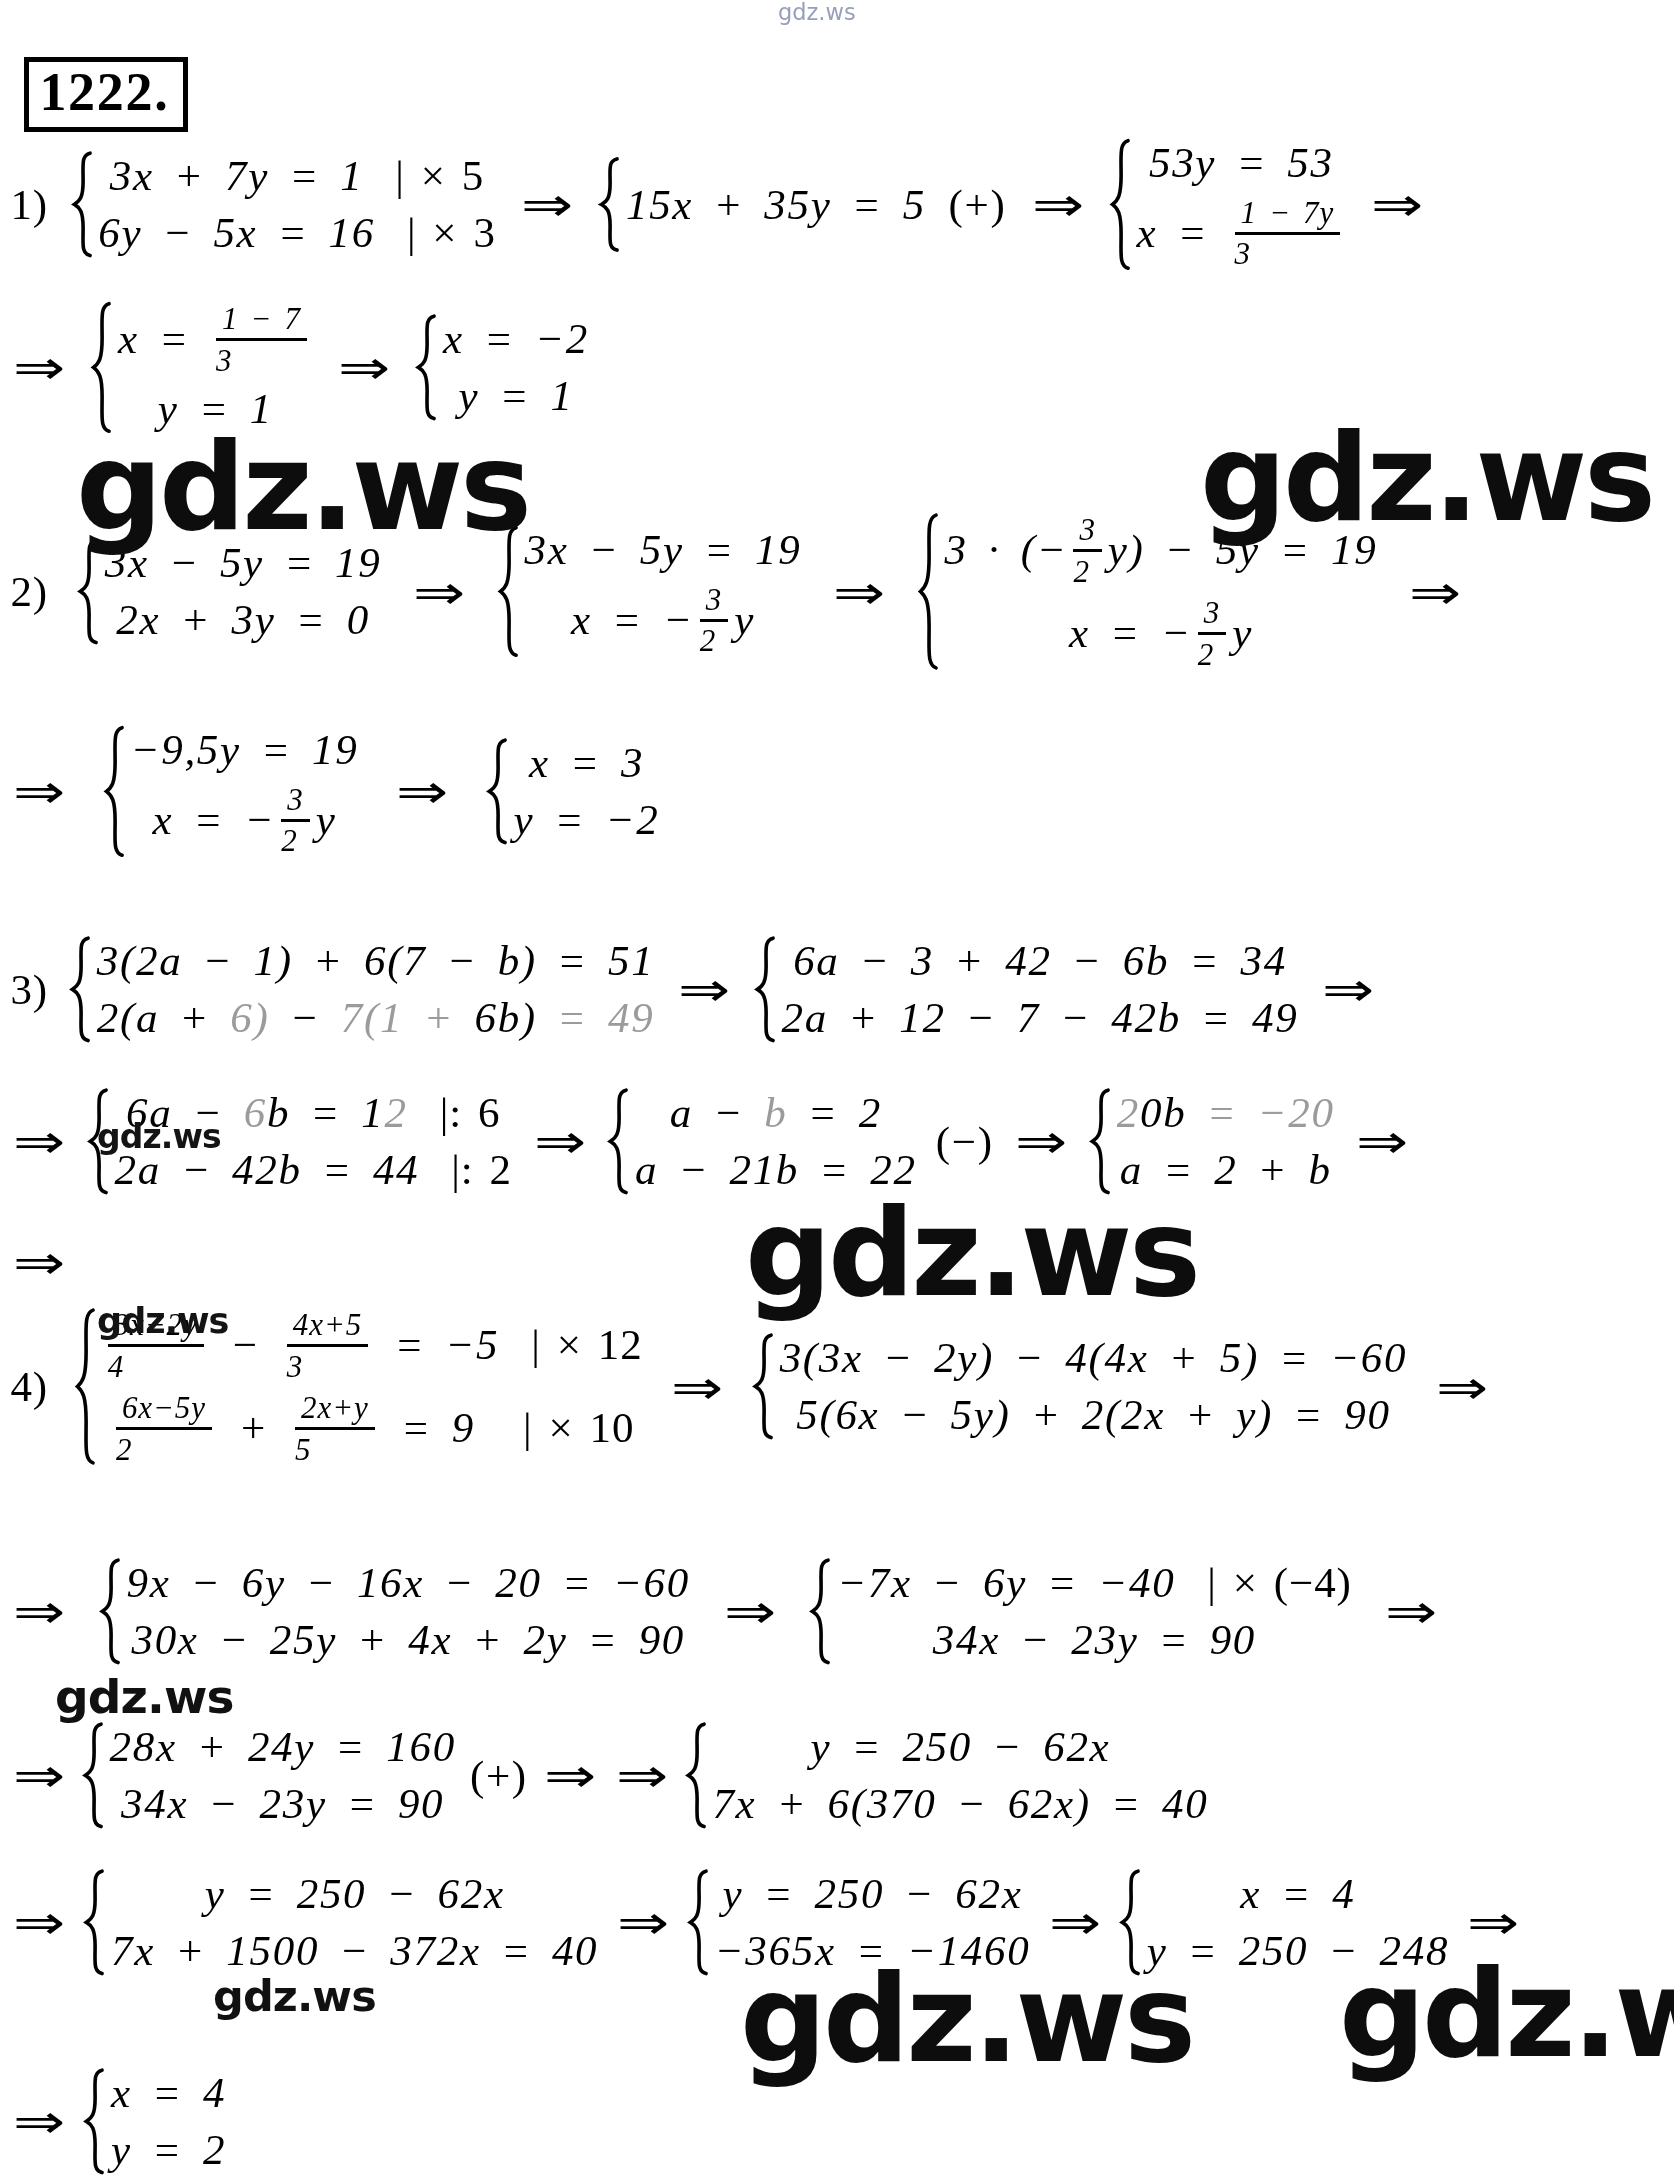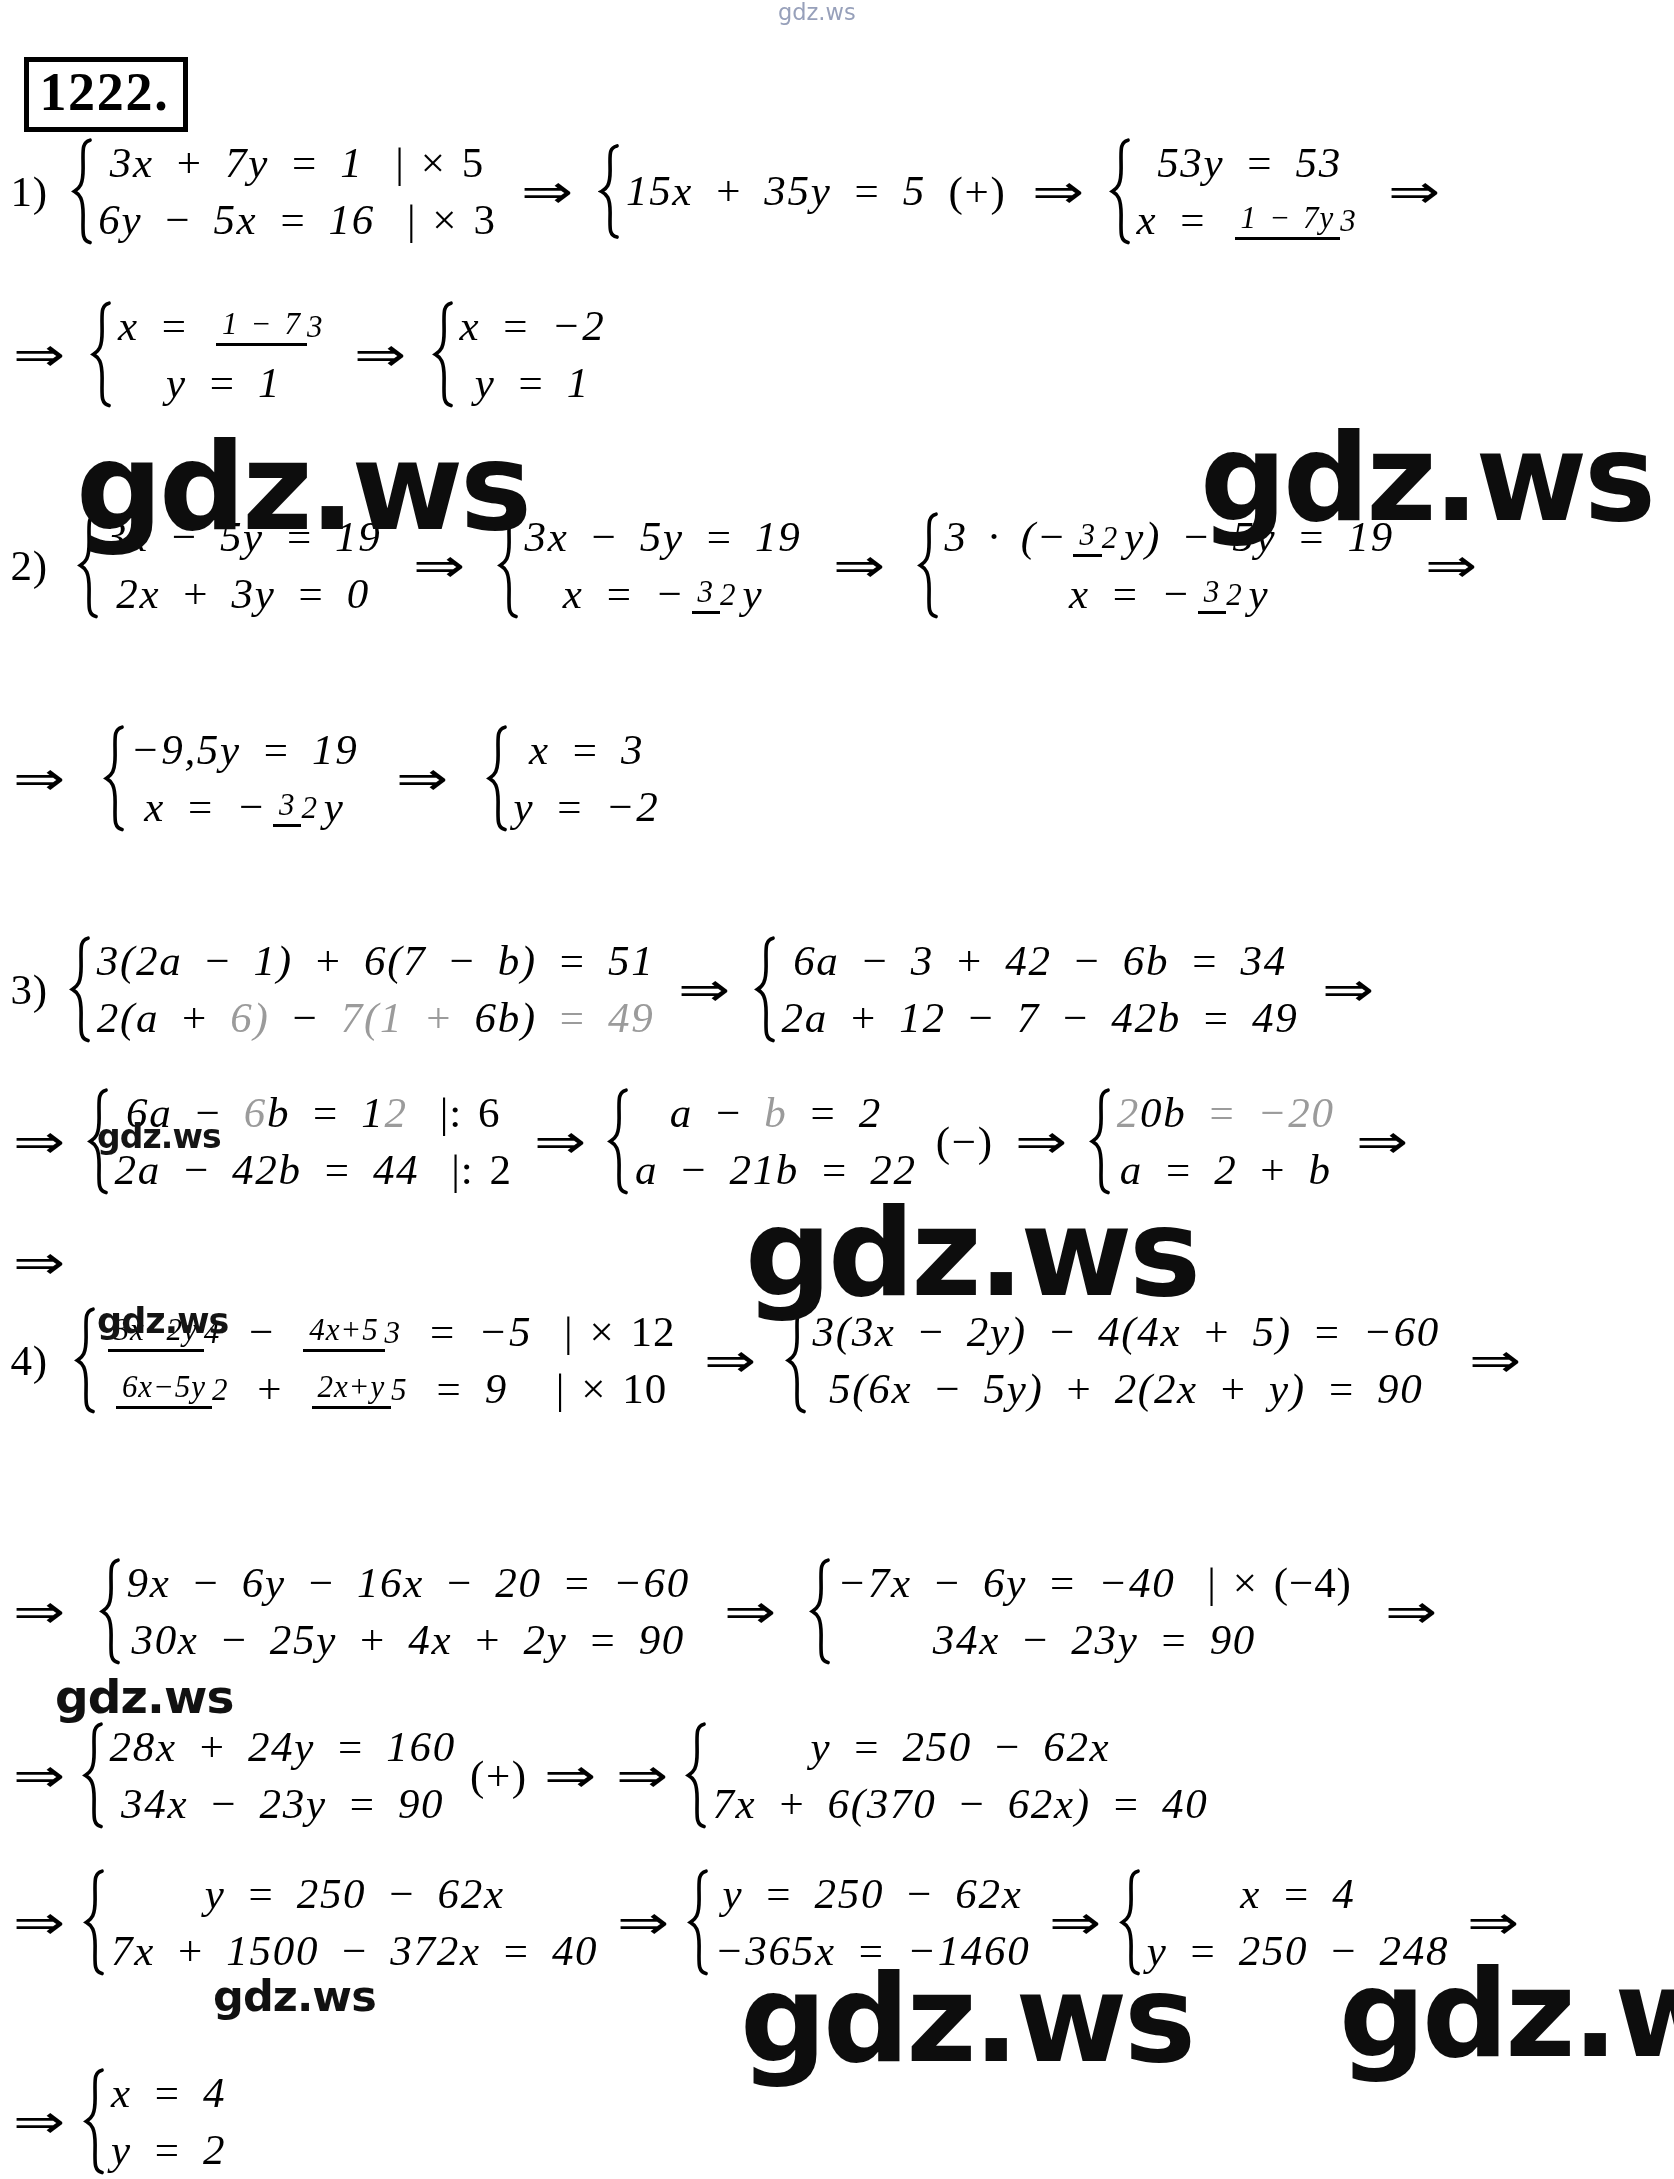--- a/index.html
+++ b/index.html
@@ -11,21 +11,21 @@
   .row{position:absolute;display:flex;align-items:center}
   .label{font-size:43px;white-space:pre;letter-spacing:0.9px}
   .sys{display:flex;align-items:center}
   .brace{align-self:stretch;width:22.5px;min-height:95px;margin-right:5.2px;flex:none}
   .eqs{display:flex;flex-direction:column;align-items:center;row-gap:7px}
   .eq{display:flex;align-items:center;white-space:pre;font-size:43px;font-style:italic;
       letter-spacing:1.7px;word-spacing:7.8px;line-height:1.16}
   .t{color:#000}
   .g{color:#9b9b9b}
   .p{font-style:normal;letter-spacing:0.9px;word-spacing:4.3px}
-  .frac{display:inline-flex;flex-direction:row;align-items:center;font-size:31px;
+  .frac{display:inline-flex;flex-direction:column;font-size:31px;
         line-height:1.08;margin:0 6px;letter-spacing:0.9px;word-spacing:3.5px}
   .num{border-bottom:3.5px solid #000;padding:0.9px 6px 2.6px}
   .den{padding-top:2.6px}
   .arrow{display:inline-block;font-family:"DejaVu Sans",sans-serif;font-style:normal;
          font-size:48px;transform:scaleX(1.3);margin:0 8.6px;line-height:1}
   .plain{font-size:43px;white-space:pre;letter-spacing:1.7px}
   .wm{position:absolute;font-family:"DejaVu Sans",sans-serif;line-height:0.9;white-space:nowrap}
 </style>
 </head>
 <body>

